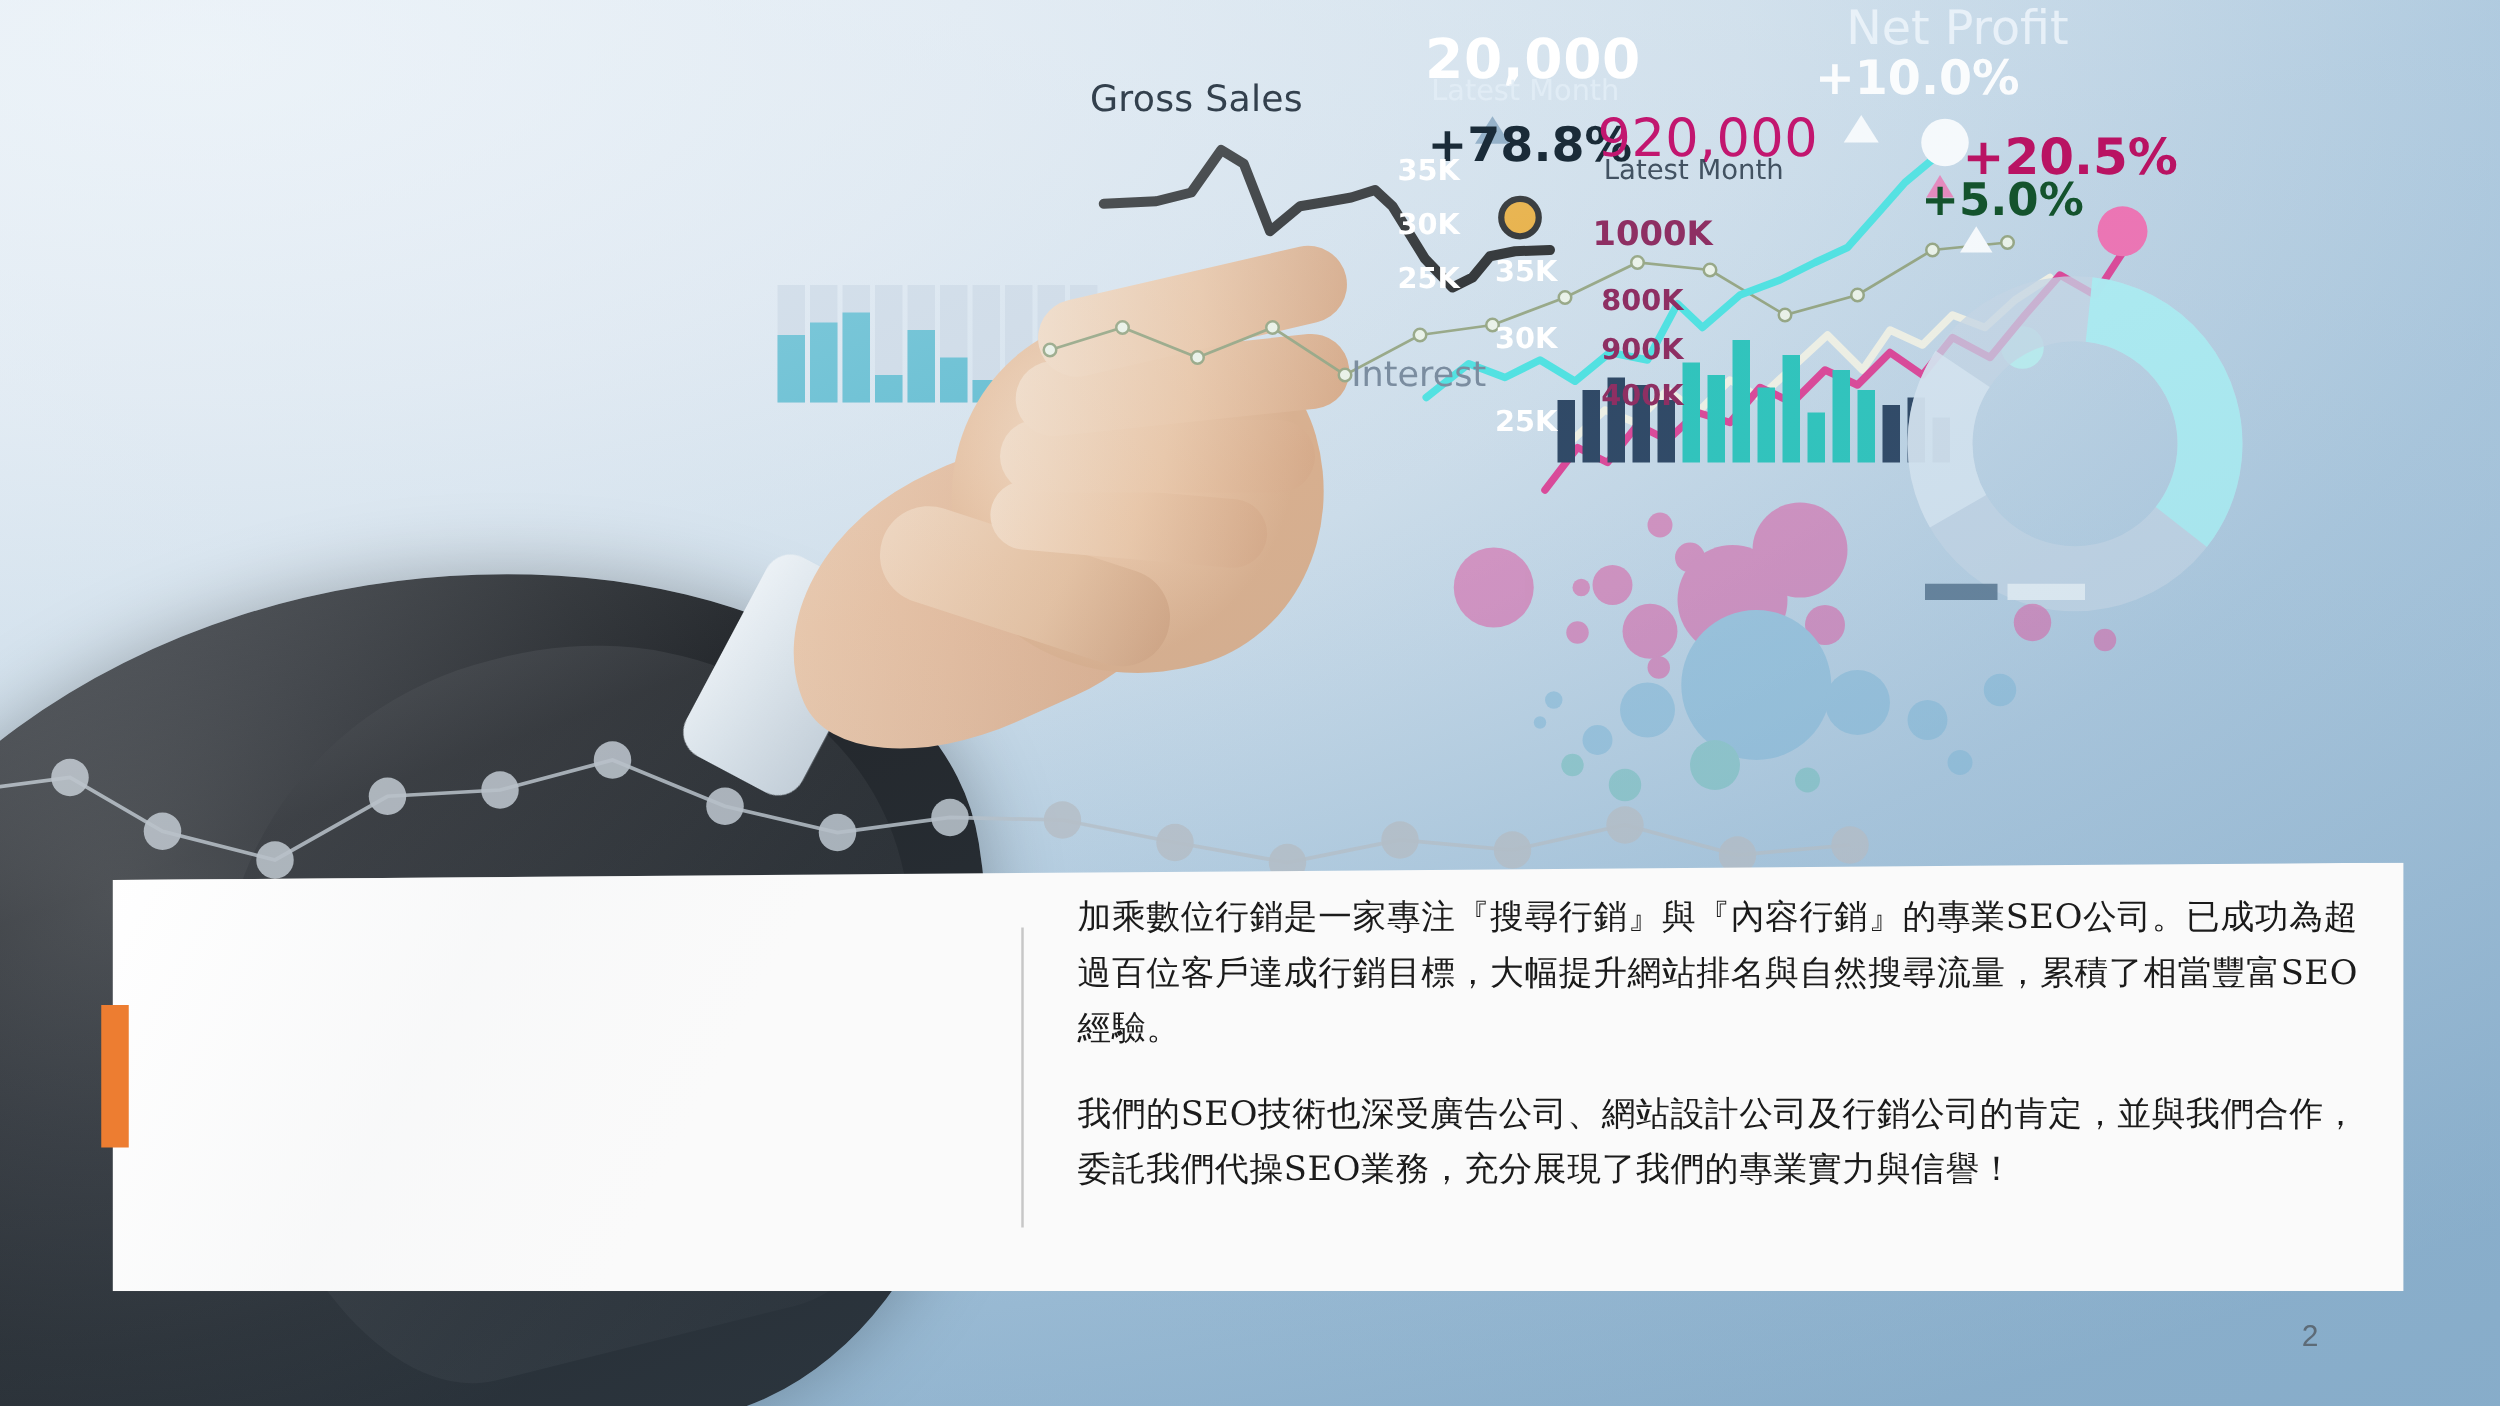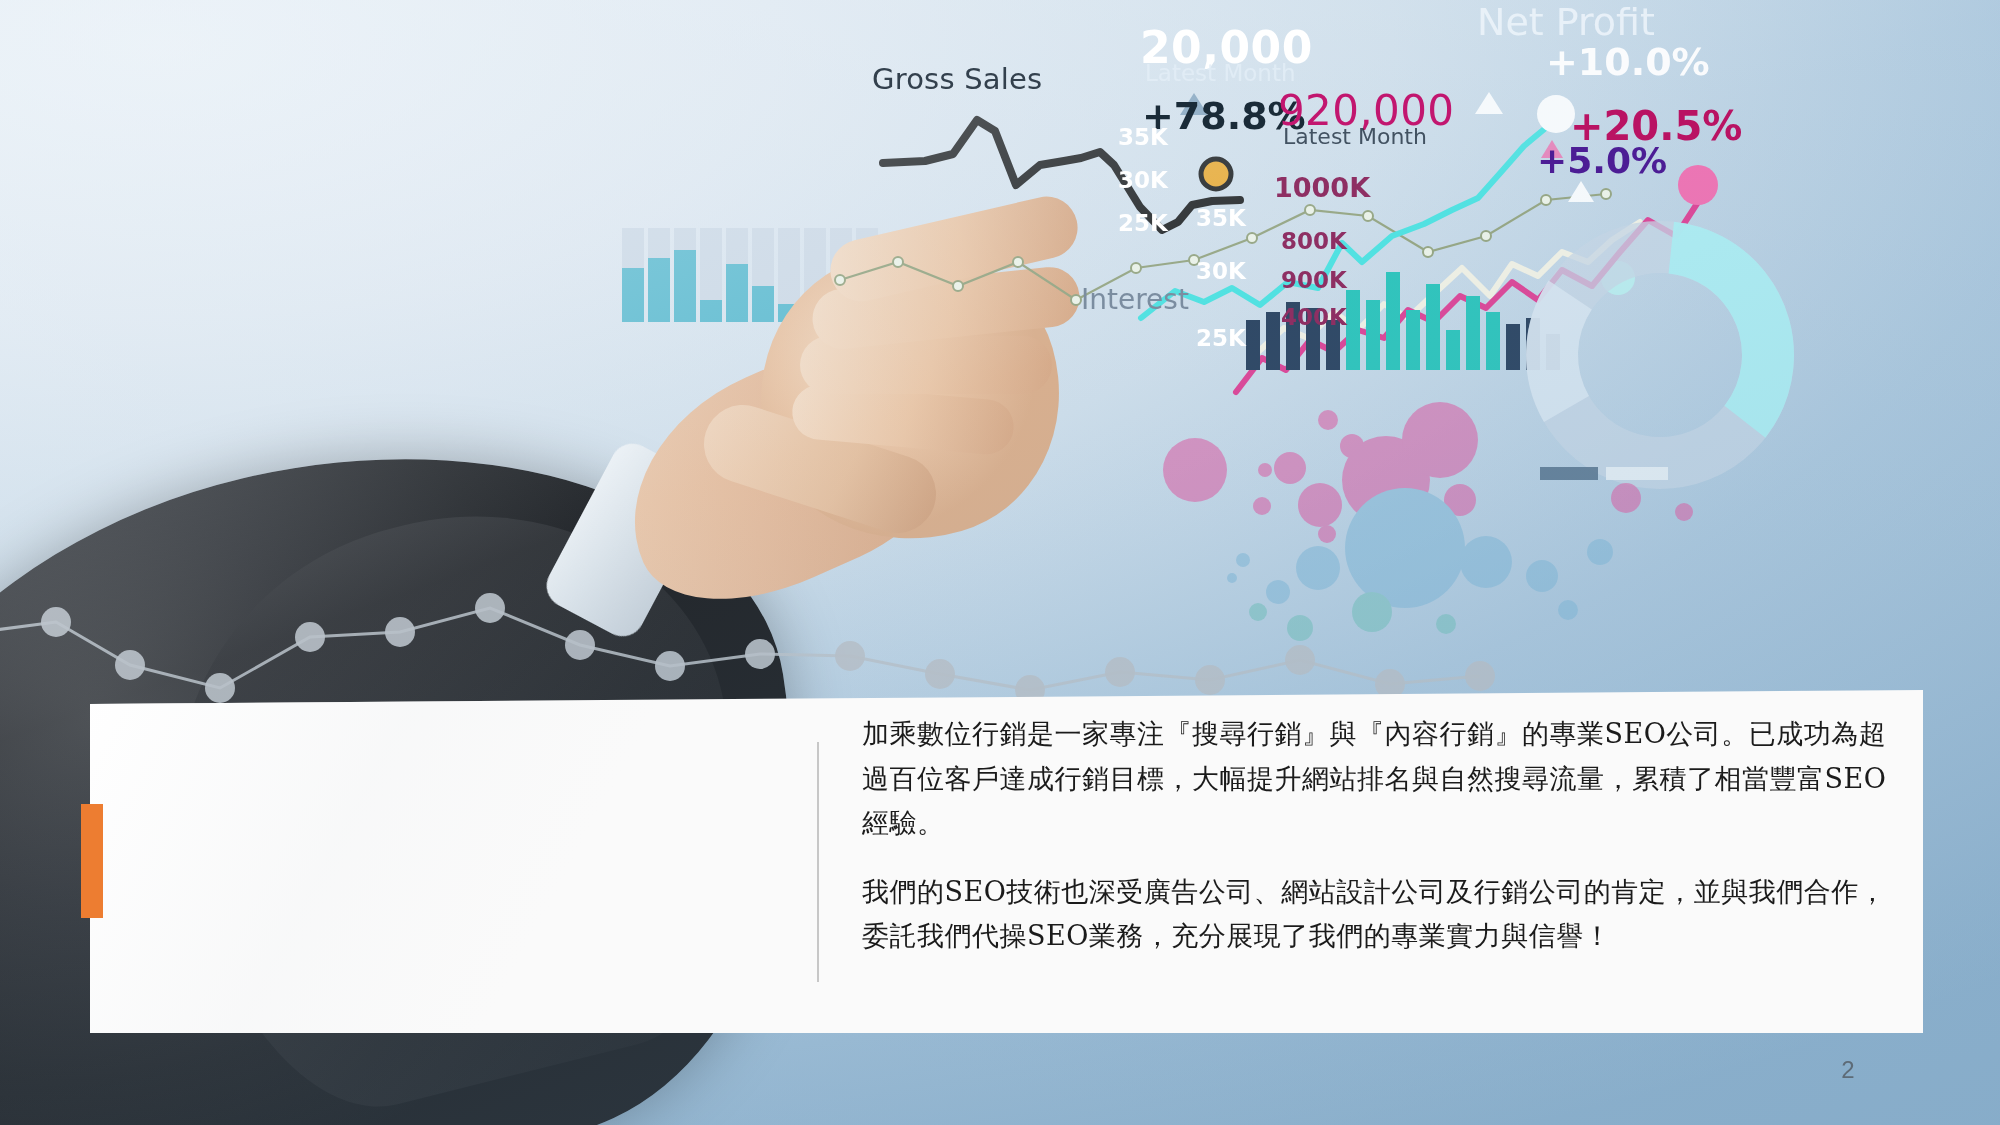--- a/index.html
+++ b/index.html
@@ -73,23 +73,23 @@
 
   .lbl{position:absolute;font-family:"DejaVu Sans", sans-serif;white-space:nowrap;}
   .lbl-gross{left:872px;top:62px;font-size:29px;color:#33404d;letter-spacing:.2px;}
   .lbl-interest{left:1081px;top:283px;font-size:28px;color:#7b8da0;}
   .lbl-netprofit{left:1477px;top:0px;font-size:38px;color:#eef5fb;font-weight:400;opacity:.85;}
   .kpi-20000{left:1140px;top:22px;font-size:44px;font-weight:bold;color:#ffffff;letter-spacing:.5px;}
   .kpi-20000-sub{left:1145px;top:60px;font-size:23px;color:#e3eef7;opacity:.85;}
   .kpi-8{left:1142px;top:94px;font-size:38px;font-weight:bold;color:#1a2b38;}
   .kpi-920{left:1278px;top:86px;font-size:42px;font-weight:normal;color:#c2166f;letter-spacing:.4px;}
   .kpi-920-sub{left:1283px;top:124px;font-size:22px;color:#2a3a4a;opacity:.85;}
-  .kpi-10{left:1546px;top:40px;font-size:38px;font-weight:bold;color:#ffffff;opacity:.92;}
+  .kpi-10{left:1452px;top:40px;font-size:38px;font-weight:bold;color:#ffffff;opacity:.92;}
   .kpi-205{left:1570px;top:103px;font-size:40px;font-weight:bold;color:#b91363;}
-  .kpi-5{left:1537px;top:140px;font-size:36px;font-weight:bold;color:#4c1d95;}
+  .kpi-5{left:1537px;top:140px;font-size:36px;font-weight:bold;color:#14532d;}
 
   .ax{position:absolute;font-family:"DejaVu Sans", sans-serif;font-weight:bold;white-space:nowrap;}
   .ax-w{color:#ffffff;}
   .ax-p{color:#8e2f63;}
   .a35a{left:1118px;top:124px;font-size:23px;}
   .a30a{left:1118px;top:167px;font-size:23px;}
   .a25a{left:1118px;top:210px;font-size:23px;}
   .a35b{left:1196px;top:205px;font-size:23px;}
   .a30b{left:1196px;top:258px;font-size:23px;}
   .a25b{left:1196px;top:325px;font-size:23px;}

